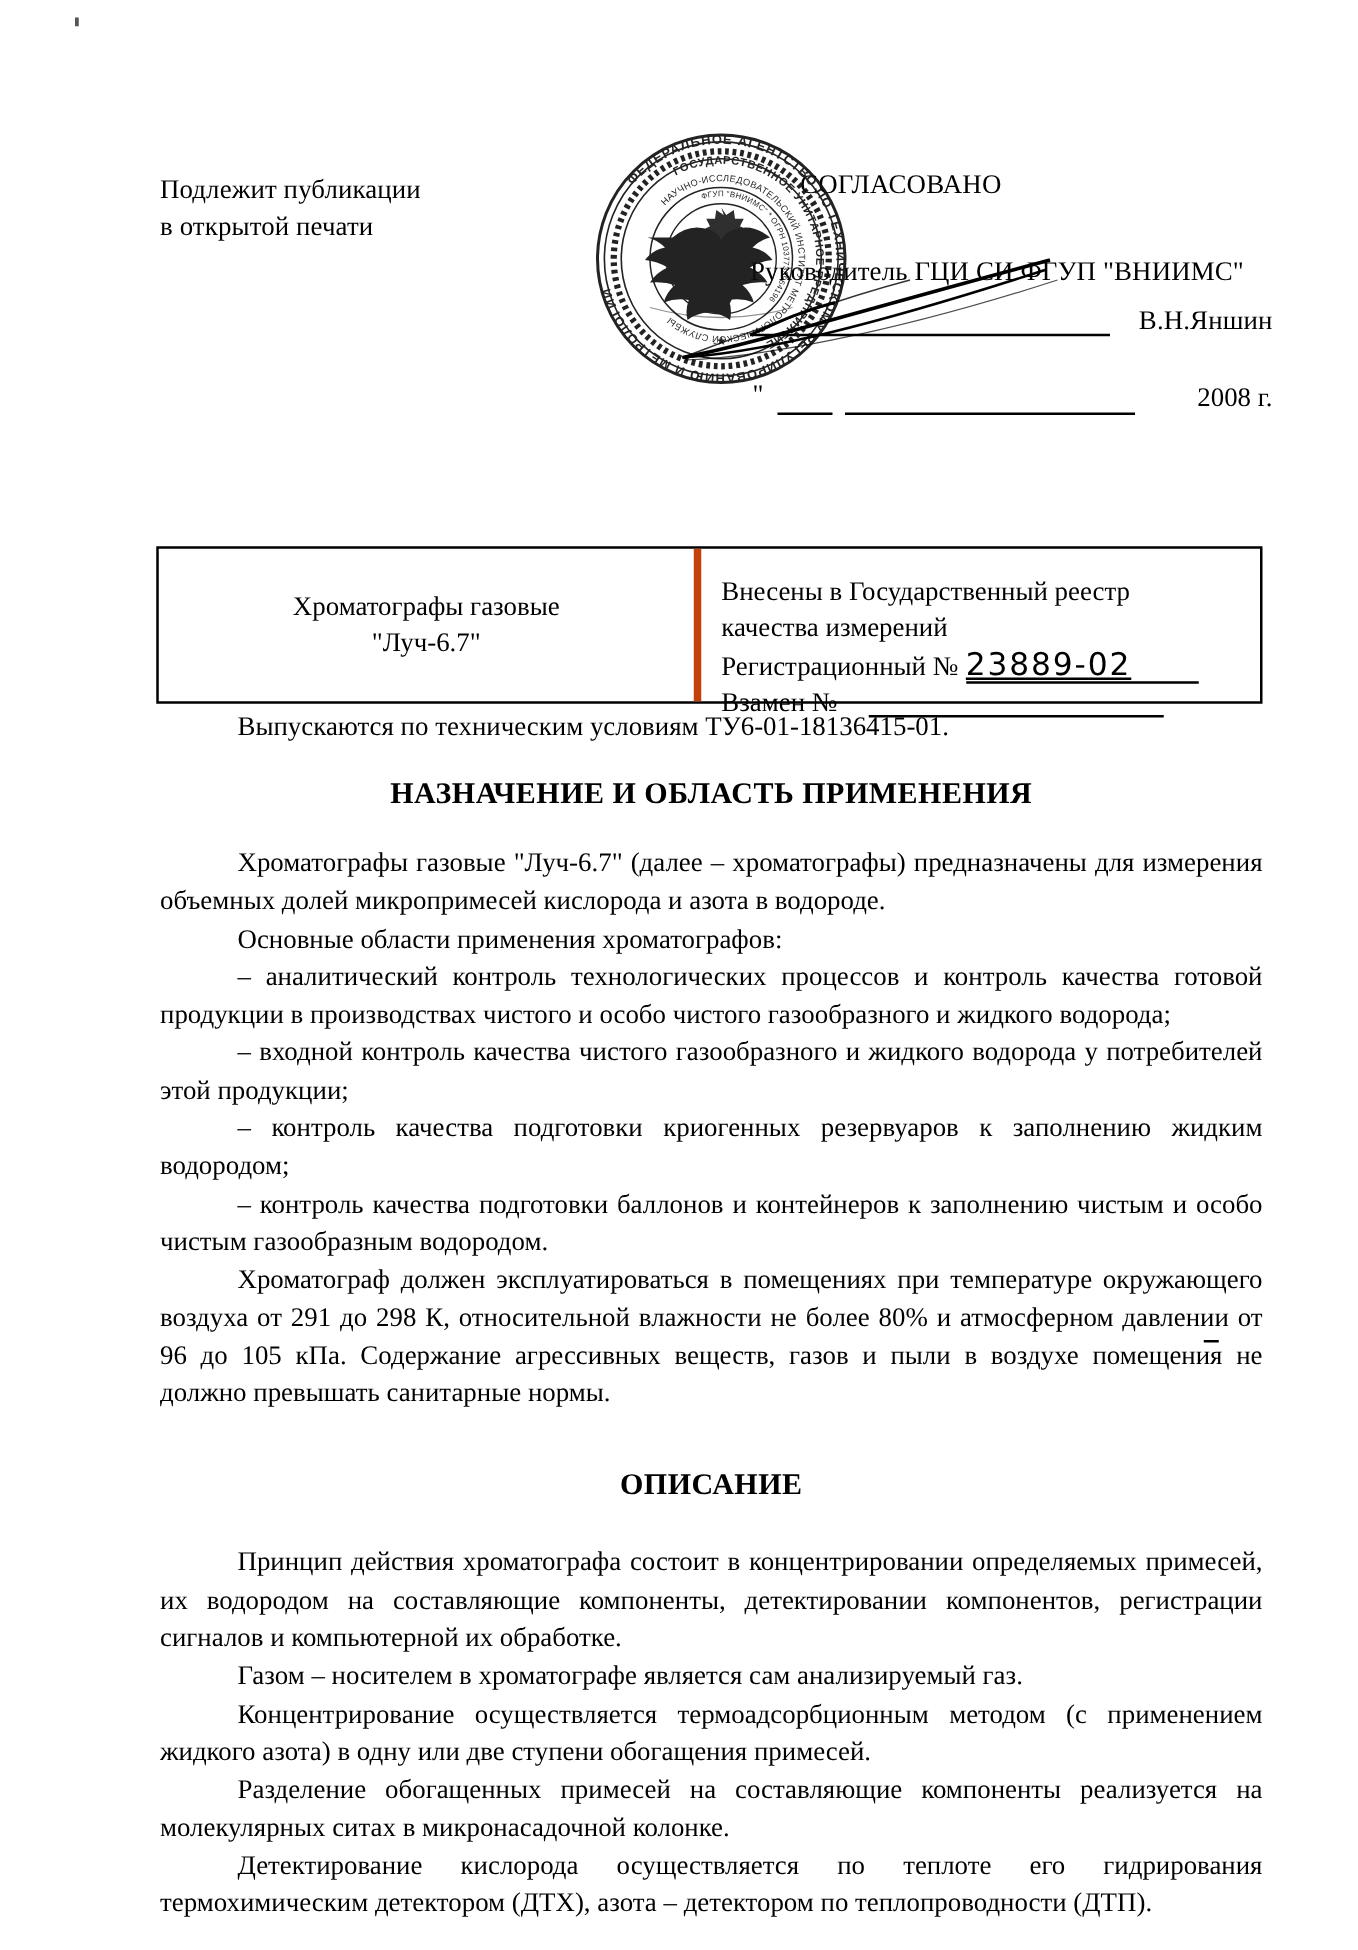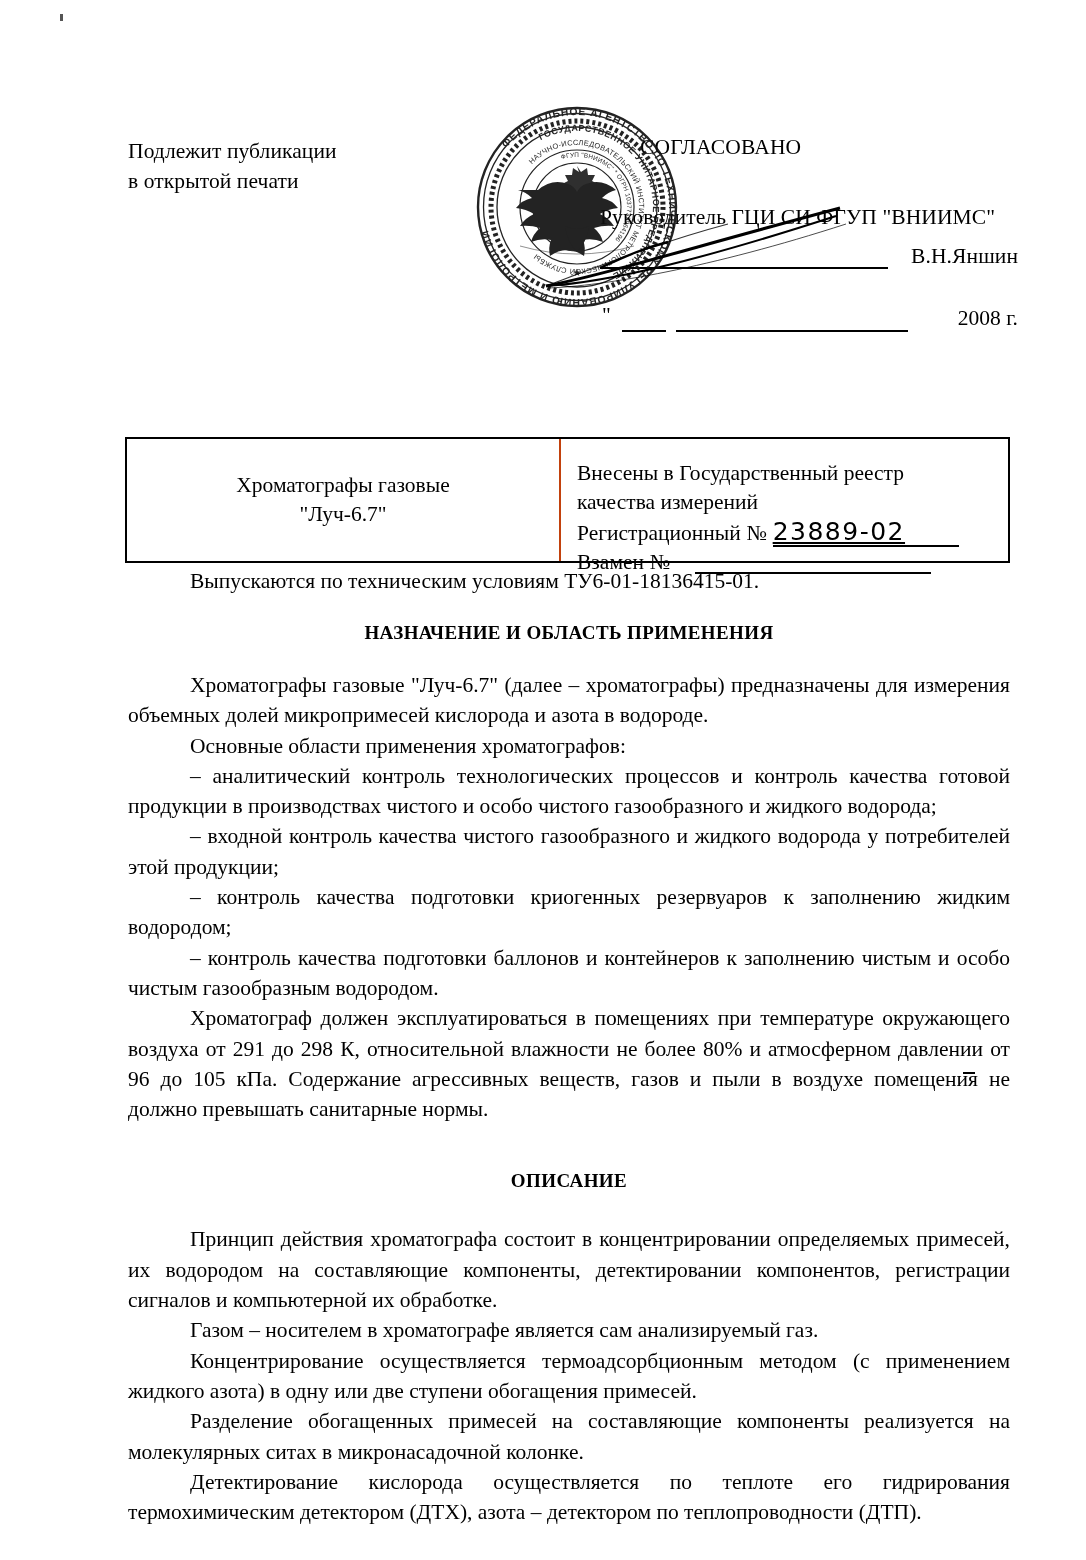--- a/index.html
+++ b/index.html
@@ -129,21 +129,21 @@
     height: 126px;
     border: 2px solid #000;
     box-sizing: border-box;
   }
   .reg-table .cell-left {
     position: absolute;
     left: 0;
     top: 0;
     width: 434px;
     height: 100%;
-    border-right: 2px solid #c2410c;
+    border-right: 6px solid #c2410c;
     box-sizing: border-box;
     display: flex;
     flex-direction: column;
     align-items: center;
     justify-content: center;
     font-size: 21.5px;
     line-height: 29px;
   }
   .reg-table .cell-right {
     position: absolute;
@@ -188,21 +188,21 @@
     left: 128px;
     top: 566px;
     width: 882px;
   }
   .tu-line {
     font-size: 21.5px;
     line-height: 30px;
     text-indent: 62px;
   }
   h2.sec {
-    font-size: 19px;
+    font-size: 24px;
     font-weight: bold;
     text-align: center;
     margin: 26px 0 26px 0;
     letter-spacing: 0.4px;
   }
   h2.sec.second { margin-top: 46px; margin-bottom: 32px; }
   p.par {
     font-size: 21.5px;
     line-height: 30.3px;
     margin: 0;

